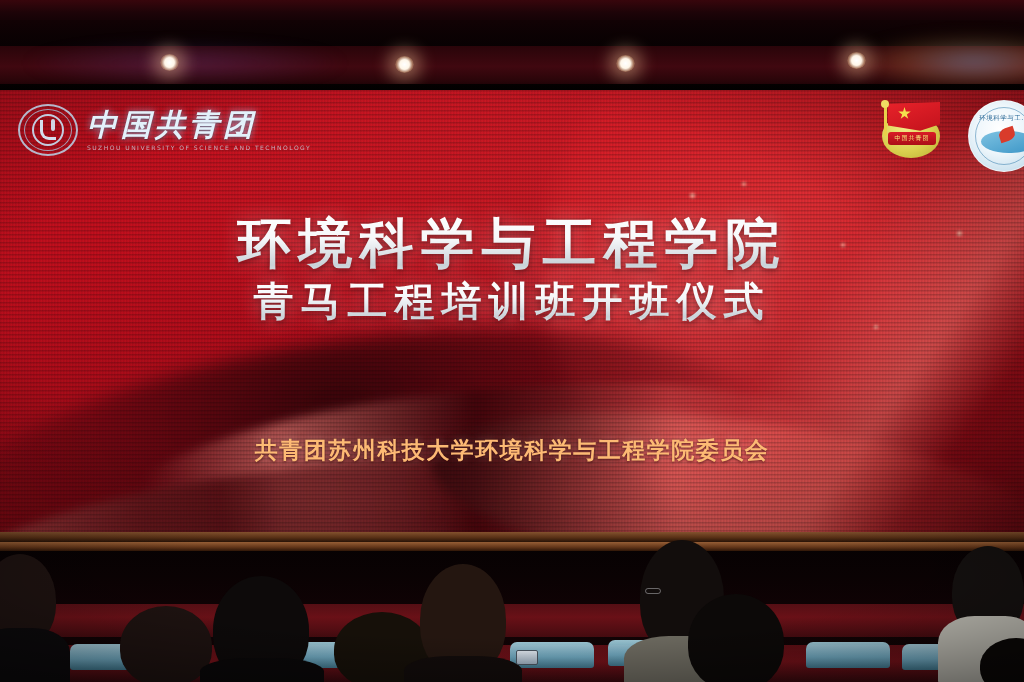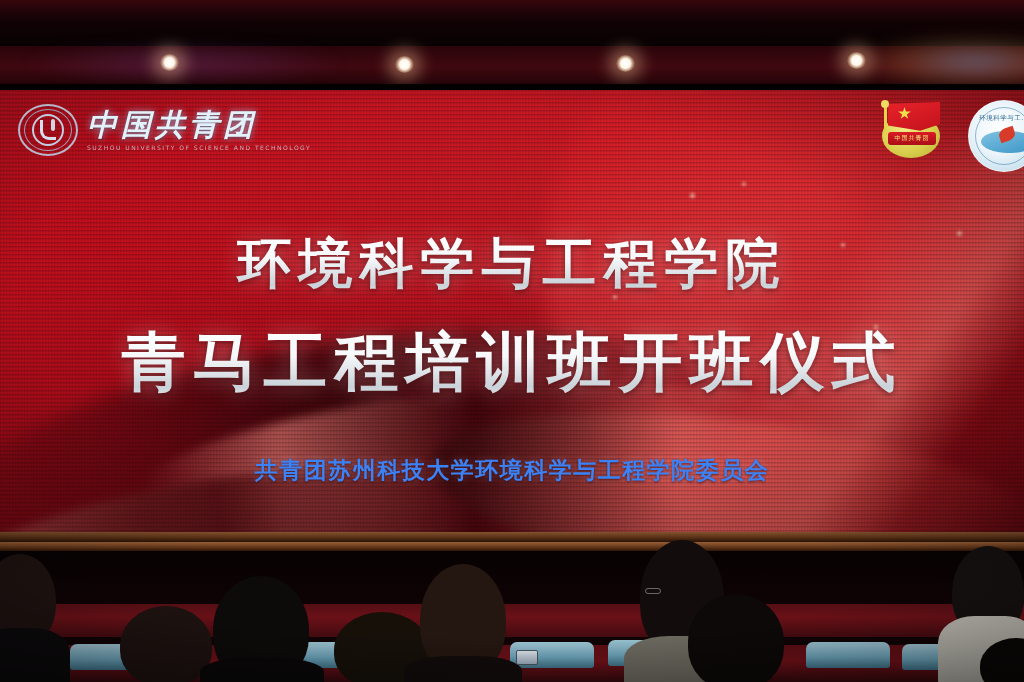--- a/index.html
+++ b/index.html
@@ -102,29 +102,29 @@
   .col-arc { position:absolute; left:6px; top:6px; right:6px; bottom:6px; border-radius:50%;
              border:1px solid rgba(60,130,175,.55); }
   .col-tx  { position:absolute; left:0; right:0; top:13px; text-align:center; font-size:6.5px;
              color:#1d5f90; letter-spacing:.5px; }
   .col-wave{ position:absolute; left:12px; top:30px; width:52px; height:22px; border-radius:50% 50% 44% 56%;
              background:linear-gradient(160deg,#7fc3e2,#3c96c7); }
   .col-leaf{ position:absolute; left:30px; top:27px; width:16px; height:13px; border-radius:50% 0 50% 0;
              background:#d93b2b; transform:rotate(-18deg); }
 
   
-  .banner { position:absolute; left:0; top:90px; width:1024px; height:382px;margin-top:20px; }
+  .banner { position:absolute; left:0; top:90px; width:1024px; height:382px; }
   .t-line { position:absolute; width:100%; text-align:center; font-weight:700;
             color:#f3f6f8; letter-spacing:7px; white-space:nowrap;
             background:linear-gradient(180deg,#ffffff 0%,#f6f8fa 42%,#c9d2d8 78%,#eef2f5 100%);
             -webkit-background-clip:text; background-clip:text; -webkit-text-fill-color:transparent;
             filter:drop-shadow(0 2px 3px rgba(60,0,4,.55)) drop-shadow(0 0 10px rgba(255,230,230,.30)); }
   .t1 { top:118px; font-size:54px; }
-  .t2 { top:209px; font-size:64px; }
-  .s-line{ position:absolute; width:100%; text-align:center; font-weight:700; color:#3b82f6;
+  .t2 { top:184px; font-size:40px; }
+  .s-line{ position:absolute; width:100%; text-align:center; font-weight:700; color:#fdba74;
            letter-spacing:1.5px; white-space:nowrap;
            text-shadow:0 1px 3px rgba(50,0,4,.7), 0 0 8px rgba(255,235,235,.25); }
   .s1 { top:345px; font-size:23px; }
   .s2 { top:386px; font-size:22px; letter-spacing:1px; }
 
   
   .hall { position:absolute; left:0; top:532px; width:1024px; height:150px;
           background:linear-gradient(180deg,#050102 0%,#0a0203 30%,#120305 62%,#0a0203 100%); }
   .rail1 { left:0; top:62px; width:1024px; height:10px;
            background:linear-gradient(180deg,#8a5630 0%,#5d3317 55%,#2a1407 100%); opacity:.95; }

